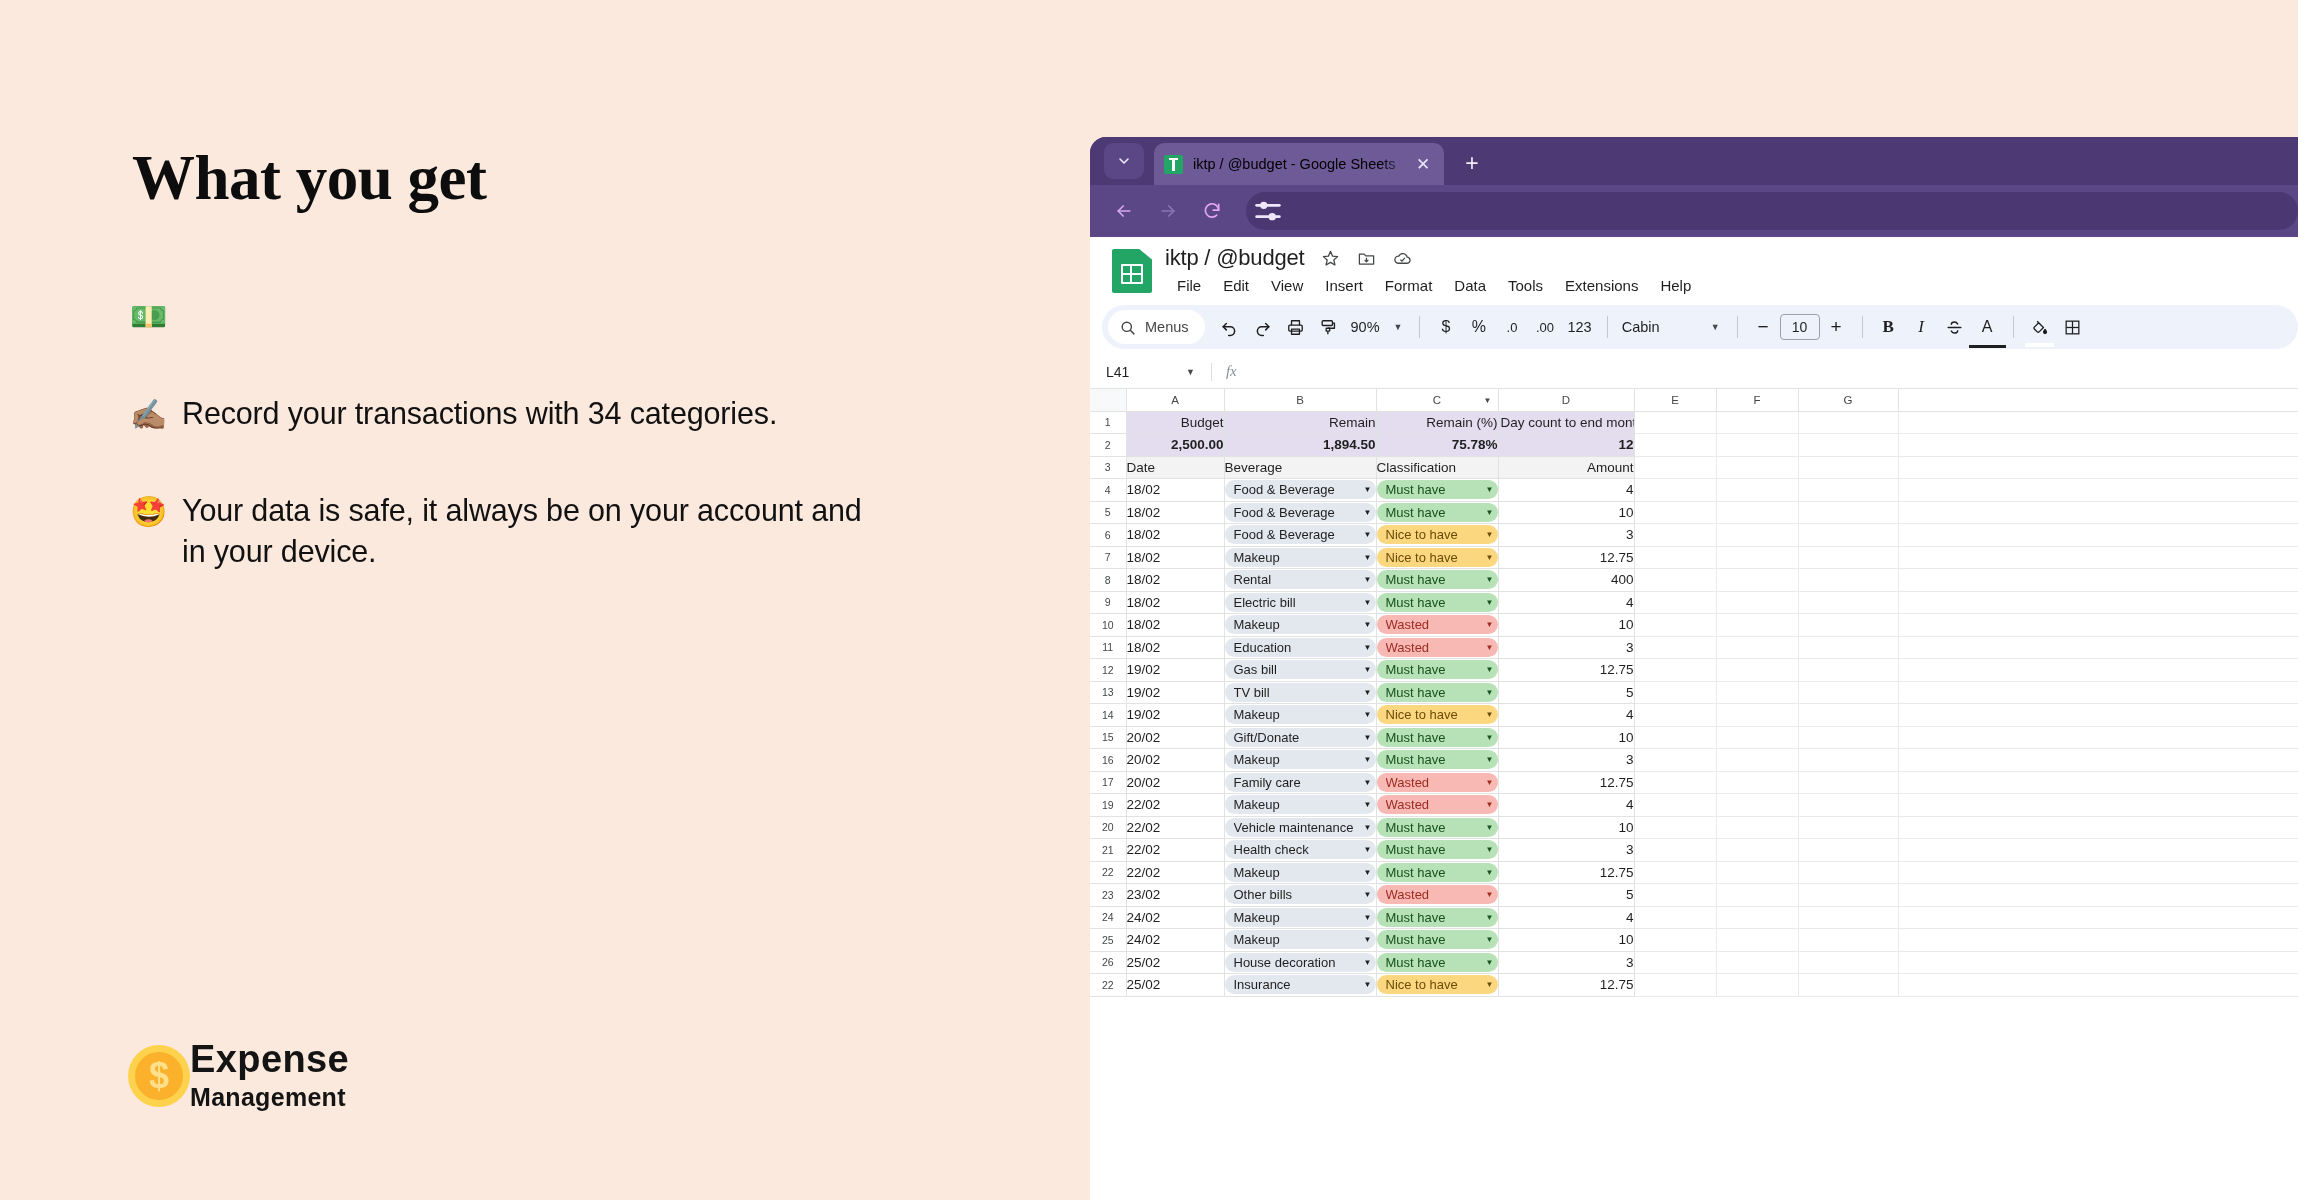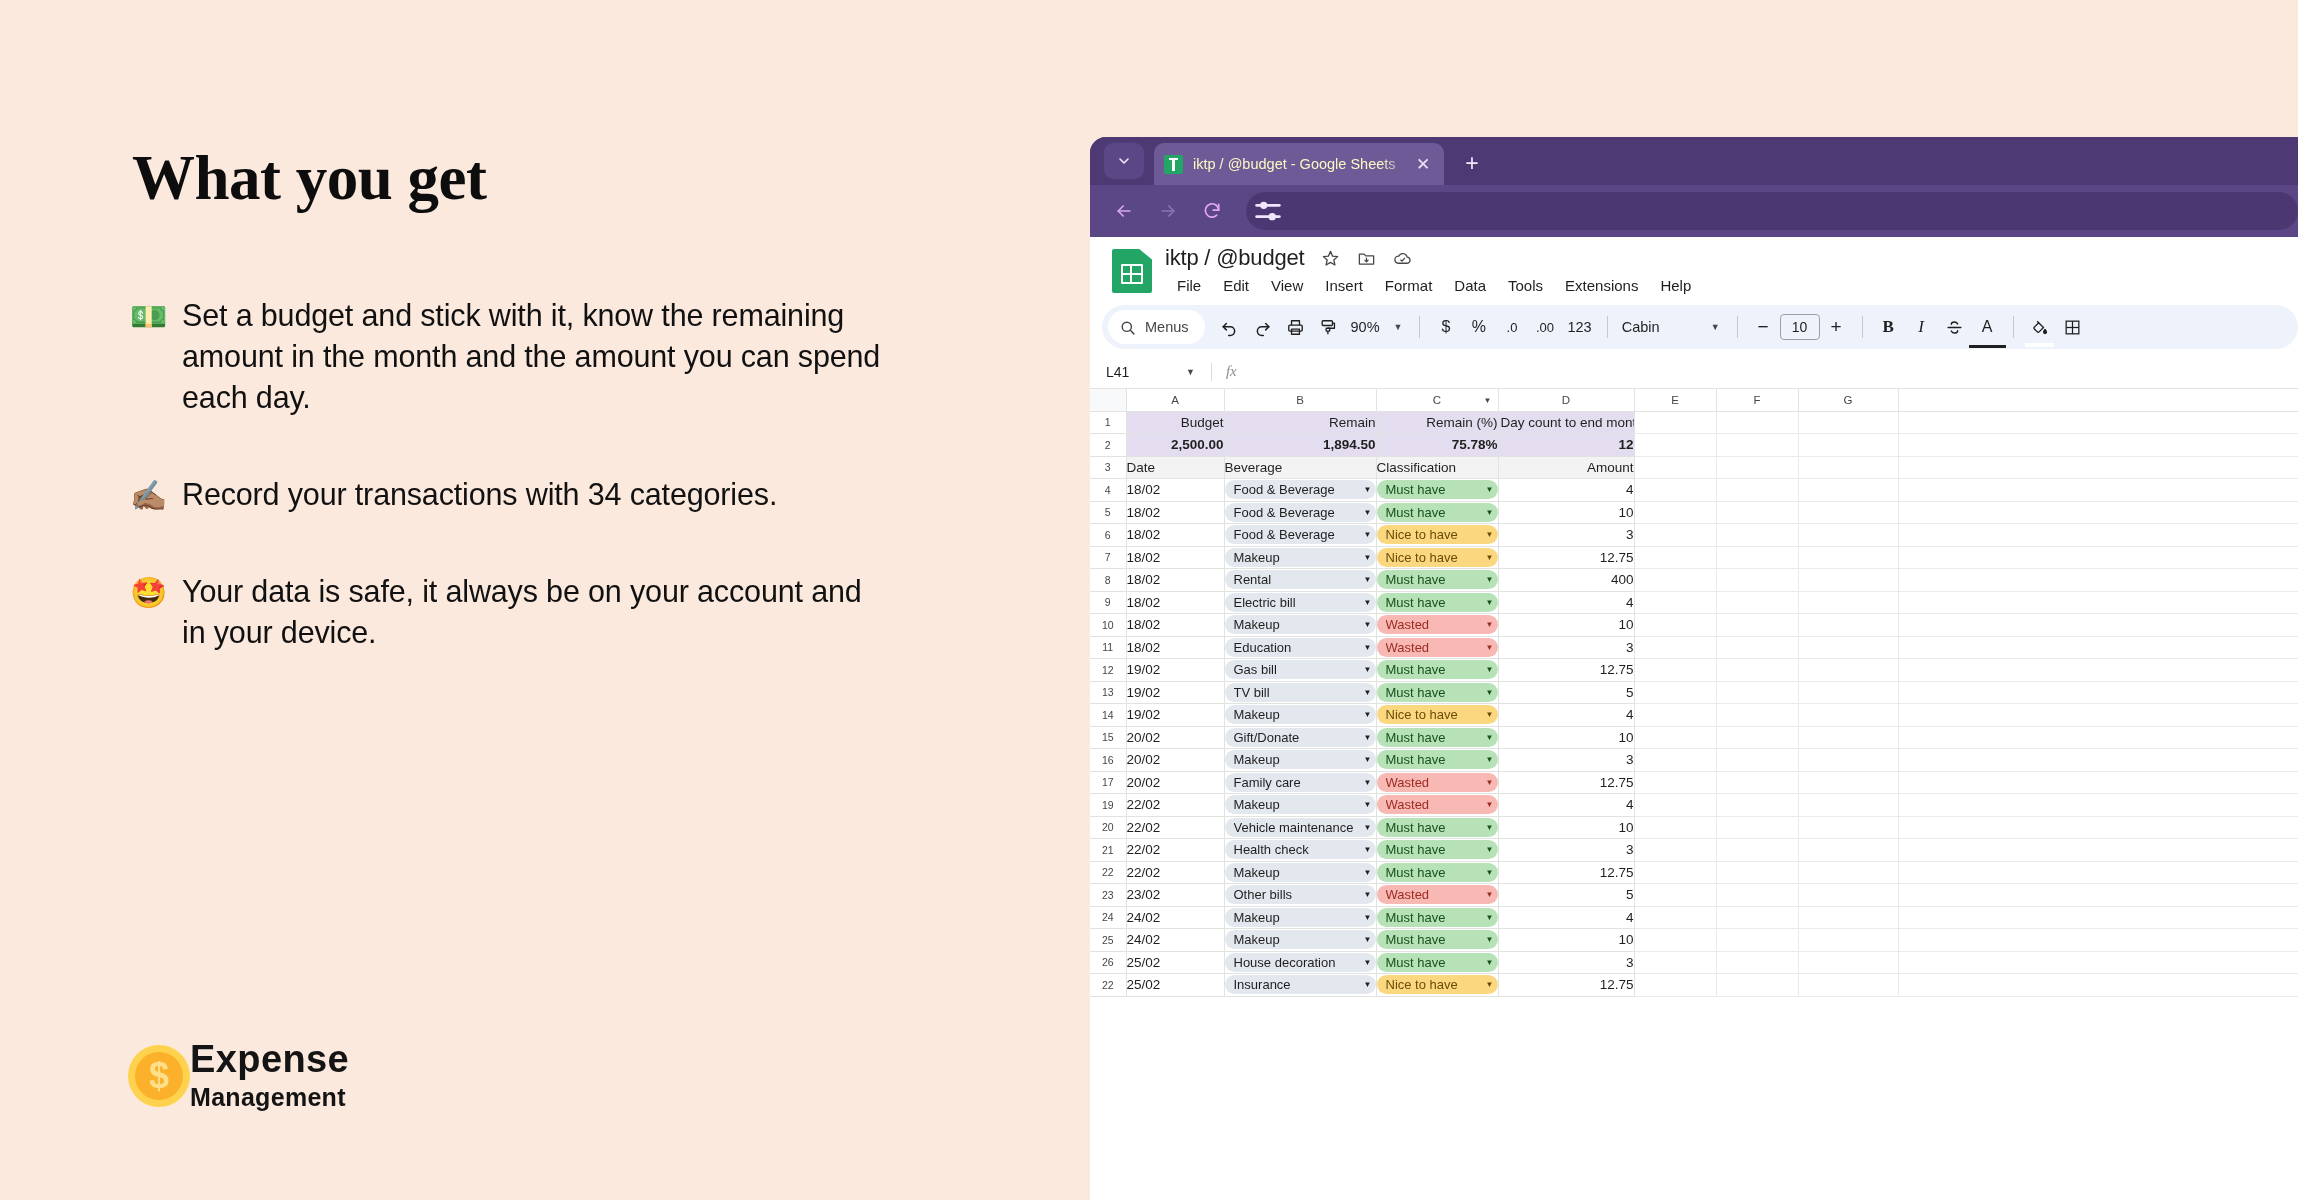--- a/index.html
+++ b/index.html
@@ -85,21 +85,21 @@
   }
   .tab-favicon::before {
     content: ""; position: absolute; left: 5px; top: 3px;
     width: 9px; height: 2.5px; background: #fff;
   }
   .tab-favicon::after {
     content: ""; position: absolute; left: 8px; top: 3px;
     width: 3px; height: 13px; background: #fff;
   }
   .tab-title {
-    flex: 1 1 auto; color: #fef9c3; font-size: 14.5px;
+    flex: 1 1 auto; color: #000000; font-size: 14.5px;
     white-space: nowrap; overflow: hidden;
     -webkit-mask-image: linear-gradient(to right, #000 86%, transparent 100%);
     mask-image: linear-gradient(to right, #000 86%, transparent 100%);
   }
   .tab-close { width: 22px; flex: 0 0 22px; text-align: center; color: #e9e2f5; font-size: 17px; }
   .tab-new {
     position: absolute; left: 368px; top: 13px; width: 28px; height: 28px;
     color: #f1ebfa; font-size: 23px; text-align: center; line-height: 26px; font-weight: 300;
   }
 
@@ -247,21 +247,20 @@
 <div id="root">
 
   <div class="left-panel">
 
     <div class="headline">What you get</div>
 
     <div class="bullets">
 
       <div class="bullet">
         <div class="bullet-icon">💵</div>
-        <div class="bullet-text">Set a budget and stick with it, know the remaining amount in the month and the amount you can spend each day.</div>
       </div>
 
       <div class="bullet">
         <div class="bullet-icon">✍🏽</div>
         <div class="bullet-text">Record your transactions with 34 categories.</div>
       </div>
 
       <div class="bullet">
         <div class="bullet-icon">🤩</div>
         <div class="bullet-text">Your data is safe, it always be on your account and in your device.</div>

